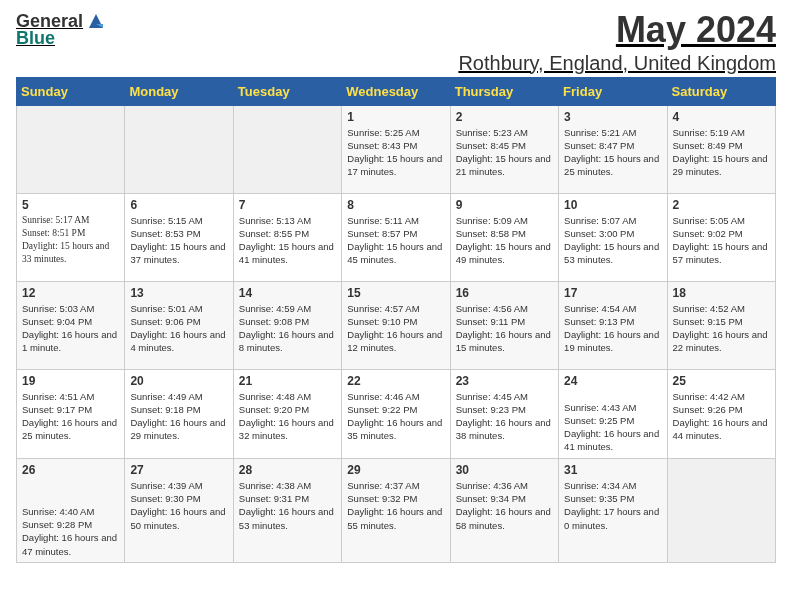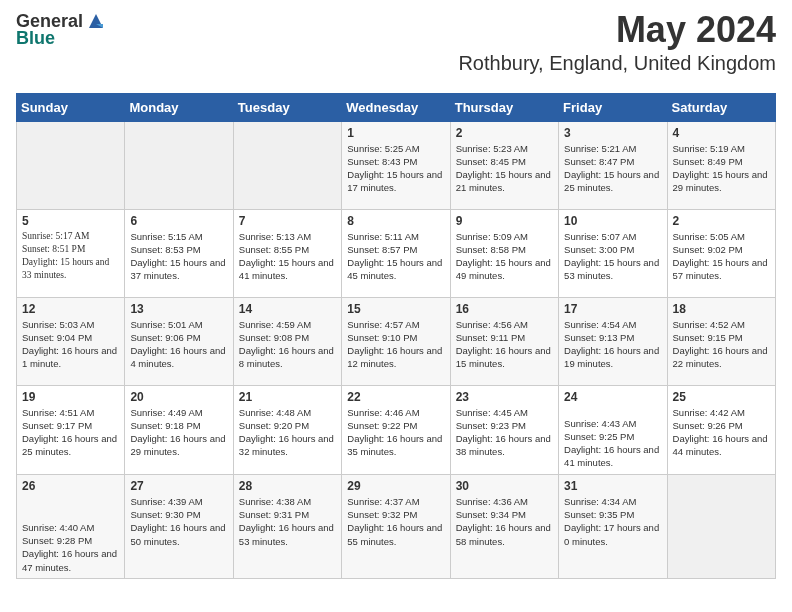--- a/index.html
+++ b/index.html
@@ -13,21 +13,22 @@
     .page {
       width: 792px;
       min-height: 612px;
       background: #fff;
       padding: 10px 16px 10px 16px;
     }
     .header {
       display: flex;
       align-items: flex-start;
       justify-content: space-between;
-      margin-bottom: 18px;
+      margin-bottom: 2px;
+      text-decoration: underline;
     }
     .logo {
       display: flex;
       align-items: center;
       gap: 2px;
     }
     .title-block {
       text-align: right;
     }
     .cal-title {
@@ -41,21 +42,21 @@
       color: #333;
       margin-top: 2px;
     }
     .calendar {
       width: 100%;
       border-collapse: collapse;
       table-layout: fixed;
     }
     .calendar thead tr th {
       background: #2b5fa4;
-      color: #ffffff;
+      color: #fde047;
       font-size: 13px;
       font-weight: bold;
       padding: 6px 4px;
       text-align: left;
       border: 1px solid #2b5fa4;
     }
     .calendar tbody tr td {
       border: 1px solid #ccc;
       vertical-align: top;
       padding: 4px 5px;

